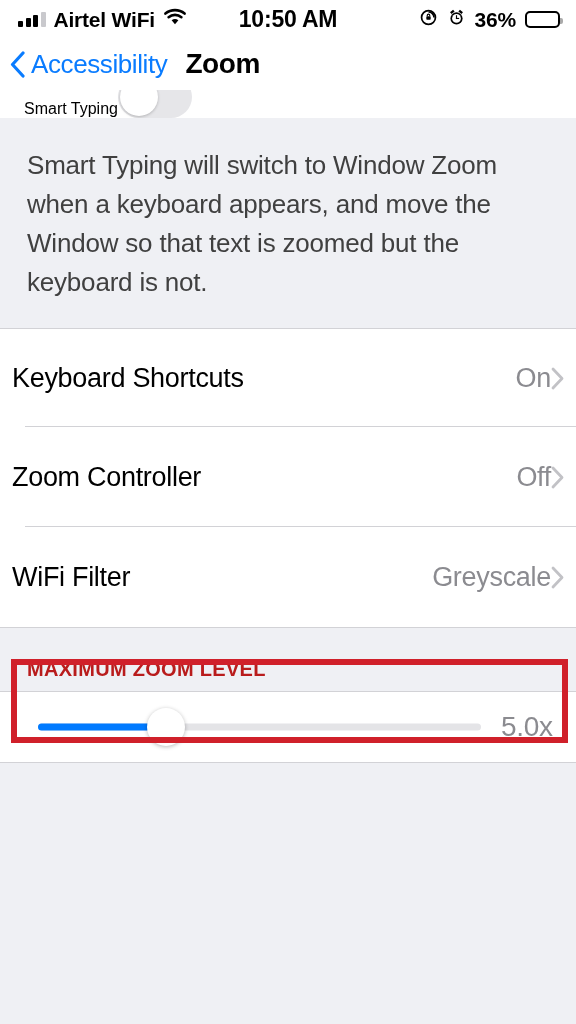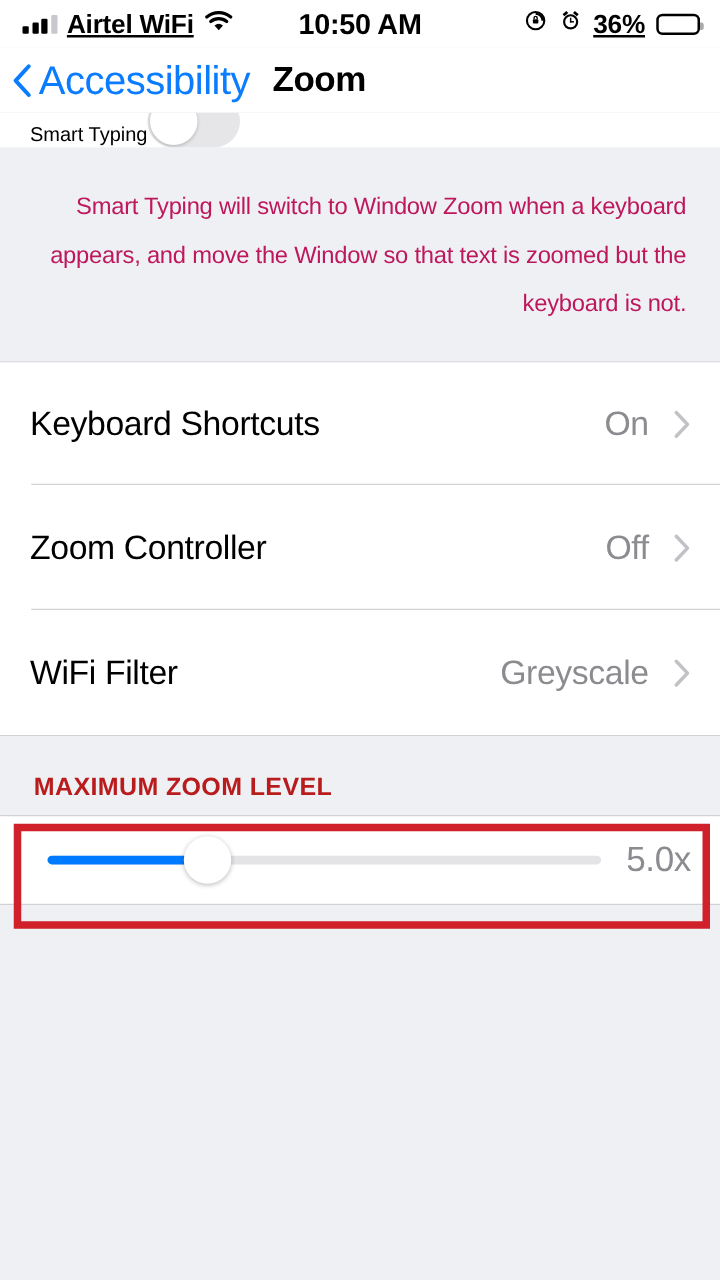--- a/index.html
+++ b/index.html
@@ -32,21 +32,21 @@
   .sb-center {
     position: absolute; left: 0; top: 0; width: 576px; height: 38px;
     display: flex; align-items: center; justify-content: center;
   }
   .sb-right {
     position: absolute; right: 16px; top: 0; height: 38px;
     display: flex; align-items: center; gap: 9px;
   }
   .sb-text {
     font-size: 21px; font-weight: 700; color: #000;
-    letter-spacing: -0.2px; line-height: 1; text-decoration: underline;
+    letter-spacing: -0.2px; line-height: 1;
   }
   .sb-time { font-size: 23px; font-weight: 700; color: #000; letter-spacing: -0.2px; }
   .signal { display: flex; align-items: flex-end; gap: 2.5px; height: 15px; }
   .signal i { display: block; width: 5px; background: #000; border-radius: 1px; }
   .signal i:nth-child(1) { height: 6px; }
   .signal i:nth-child(2) { height: 9px; }
   .signal i:nth-child(3) { height: 12px; }
   .signal i:nth-child(4) { height: 15px; background: #c9c9cd; }
   .battery {
     width: 35px; height: 17px; border: 2px solid #000; border-radius: 5px;
@@ -66,41 +66,40 @@
     display: flex; align-items: center;
   }
   .back {
     display: flex; align-items: center; gap: 6px;
     margin-left: 10px; cursor: pointer;
   }
   .back-chev {
     width: 15px; height: 27px; flex: none;
   }
   .back-label {
-    font-size: 32px; color: #0a7cff; letter-spacing: -0.4px;
+    font-size: 26px; color: #0a7cff; letter-spacing: -0.4px;
   }
   .nav-title {
     font-size: 28px; font-weight: 700; color: #000;
     margin-left: 18px; letter-spacing: -0.4px;
   }
 
   
   .content {
     position: absolute; left: 0; top: 90px;
     width: 576px; height: 934px;
     background: #eff0f4;
     overflow: hidden;
   }
 
   .cell {
     background: #fff;
     position: relative;
     display: flex; align-items: center;
-    padding: 0 24px;
-    gap: 20px;
+    padding: 0 12px;
   }
   .cell .title {
     font-size: 27px; color: #000; letter-spacing: -0.3px;
   }
   .cell .spacer { flex: 1 1 auto; }
   .cell .value {
     font-size: 27px; color: #8b8b90; letter-spacing: -0.3px;
     white-space: nowrap;
   }
   .chev {
@@ -130,23 +129,22 @@
     position: absolute; left: 2px; top: 2px;
     width: 38px; height: 38px; border-radius: 50%;
     background: #fff; box-shadow: 0 1px 3px rgba(0,0,0,0.22);
   }
 
   .footer-note {
     padding: 28px 27px 26px 27px;
     background: #eff0f4;
   }
   .footer-note p {
-    font-size: 19px; line-height: 39px; color: #be185d;
+    font-size: 26px; line-height: 39px; color: #404040;
     letter-spacing: -0.2px;
-    text-align: right;
   }
 
   .group {
     background: #fff;
     border-top: 1px solid #d2d2d6;
     border-bottom: 1px solid #d2d2d6;
   }
 
   .section-header {
     padding: 30px 27px 10px 27px;

